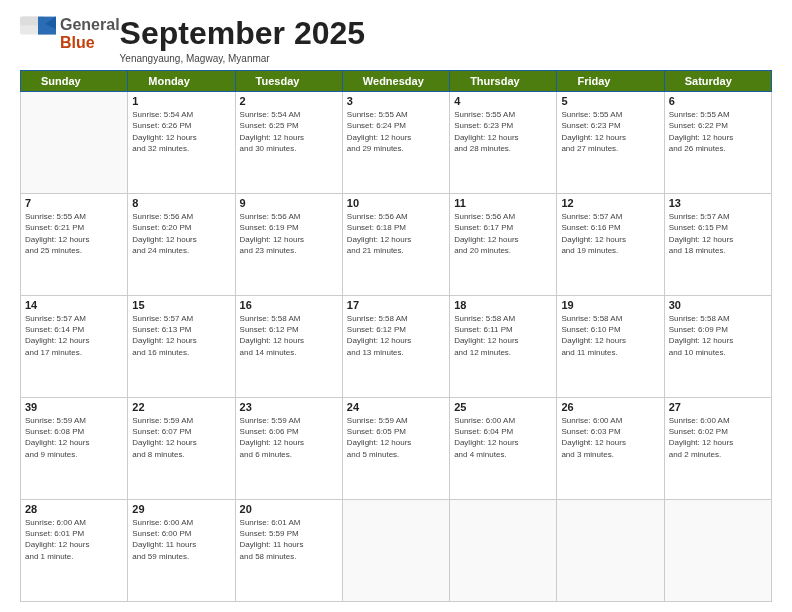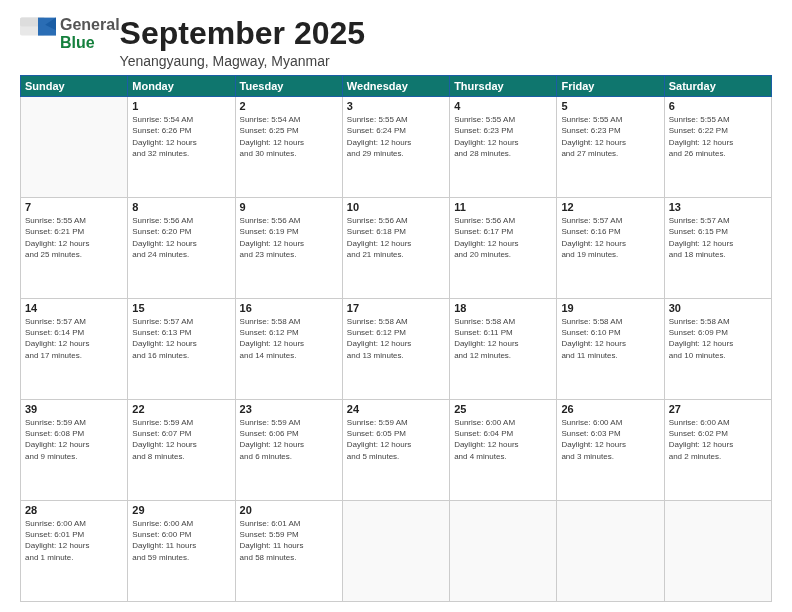--- a/index.html
+++ b/index.html
@@ -24,37 +24,37 @@
     }
     .title-area {
     }
     .month-title {
       font-size: 32px;
       font-weight: bold;
       color: #222;
       line-height: 1.1;
     }
     .subtitle {
-      font-size: 14px;
+      font-size: 10px;
       color: #444;
       margin-top: 2px;
     }
     .calendar {
       flex: 1;
       border: 1px solid #ccc;
       border-collapse: collapse;
       width: 100%;
       table-layout: fixed;
     }
     .calendar th {
-      background: #0f766e;
+      background: #4d7c0f;
       color: #fff;
       font-size: 11px;
       font-weight: bold;
-      padding: 4px 4px;
+      padding: 4px 20px;
       border: 1px solid #1a5da5;
       text-align: left;
     }
     .calendar td {
       border: 1px solid #ccc;
       vertical-align: top;
       padding: 3px 4px;
       font-size: 8.5px;
       color: #333;
       height: 82px;
@@ -69,37 +69,37 @@
     .day-info {
       color: #444;
       font-size: 8px;
       line-height: 1.4;
     }
     .empty-cell {
       background: #f9f9f9;
     }
     .logo-wrapper {
       display: flex;
-      align-items: center;
+      align-items: flex-start;
       gap: 4px;
     }
     .logo-icon svg {
       width: 36px;
       height: 30px;
     }
     .logo-label {
       font-size: 16px;
       font-weight: bold;
       line-height: 1.1;
     }
     .logo-label .general {
       color: #555;
     }
     .logo-label .blue {
-      color: #15803d;
+      color: #c2410c;
     }
   </style>
 </head>
 <body>
 
 <div class="page">
   <div class="header">
     <div class="logo-wrapper">
       <div class="logo-icon">
         <svg viewBox="0 0 40 32" xmlns="http://www.w3.org/2000/svg">

